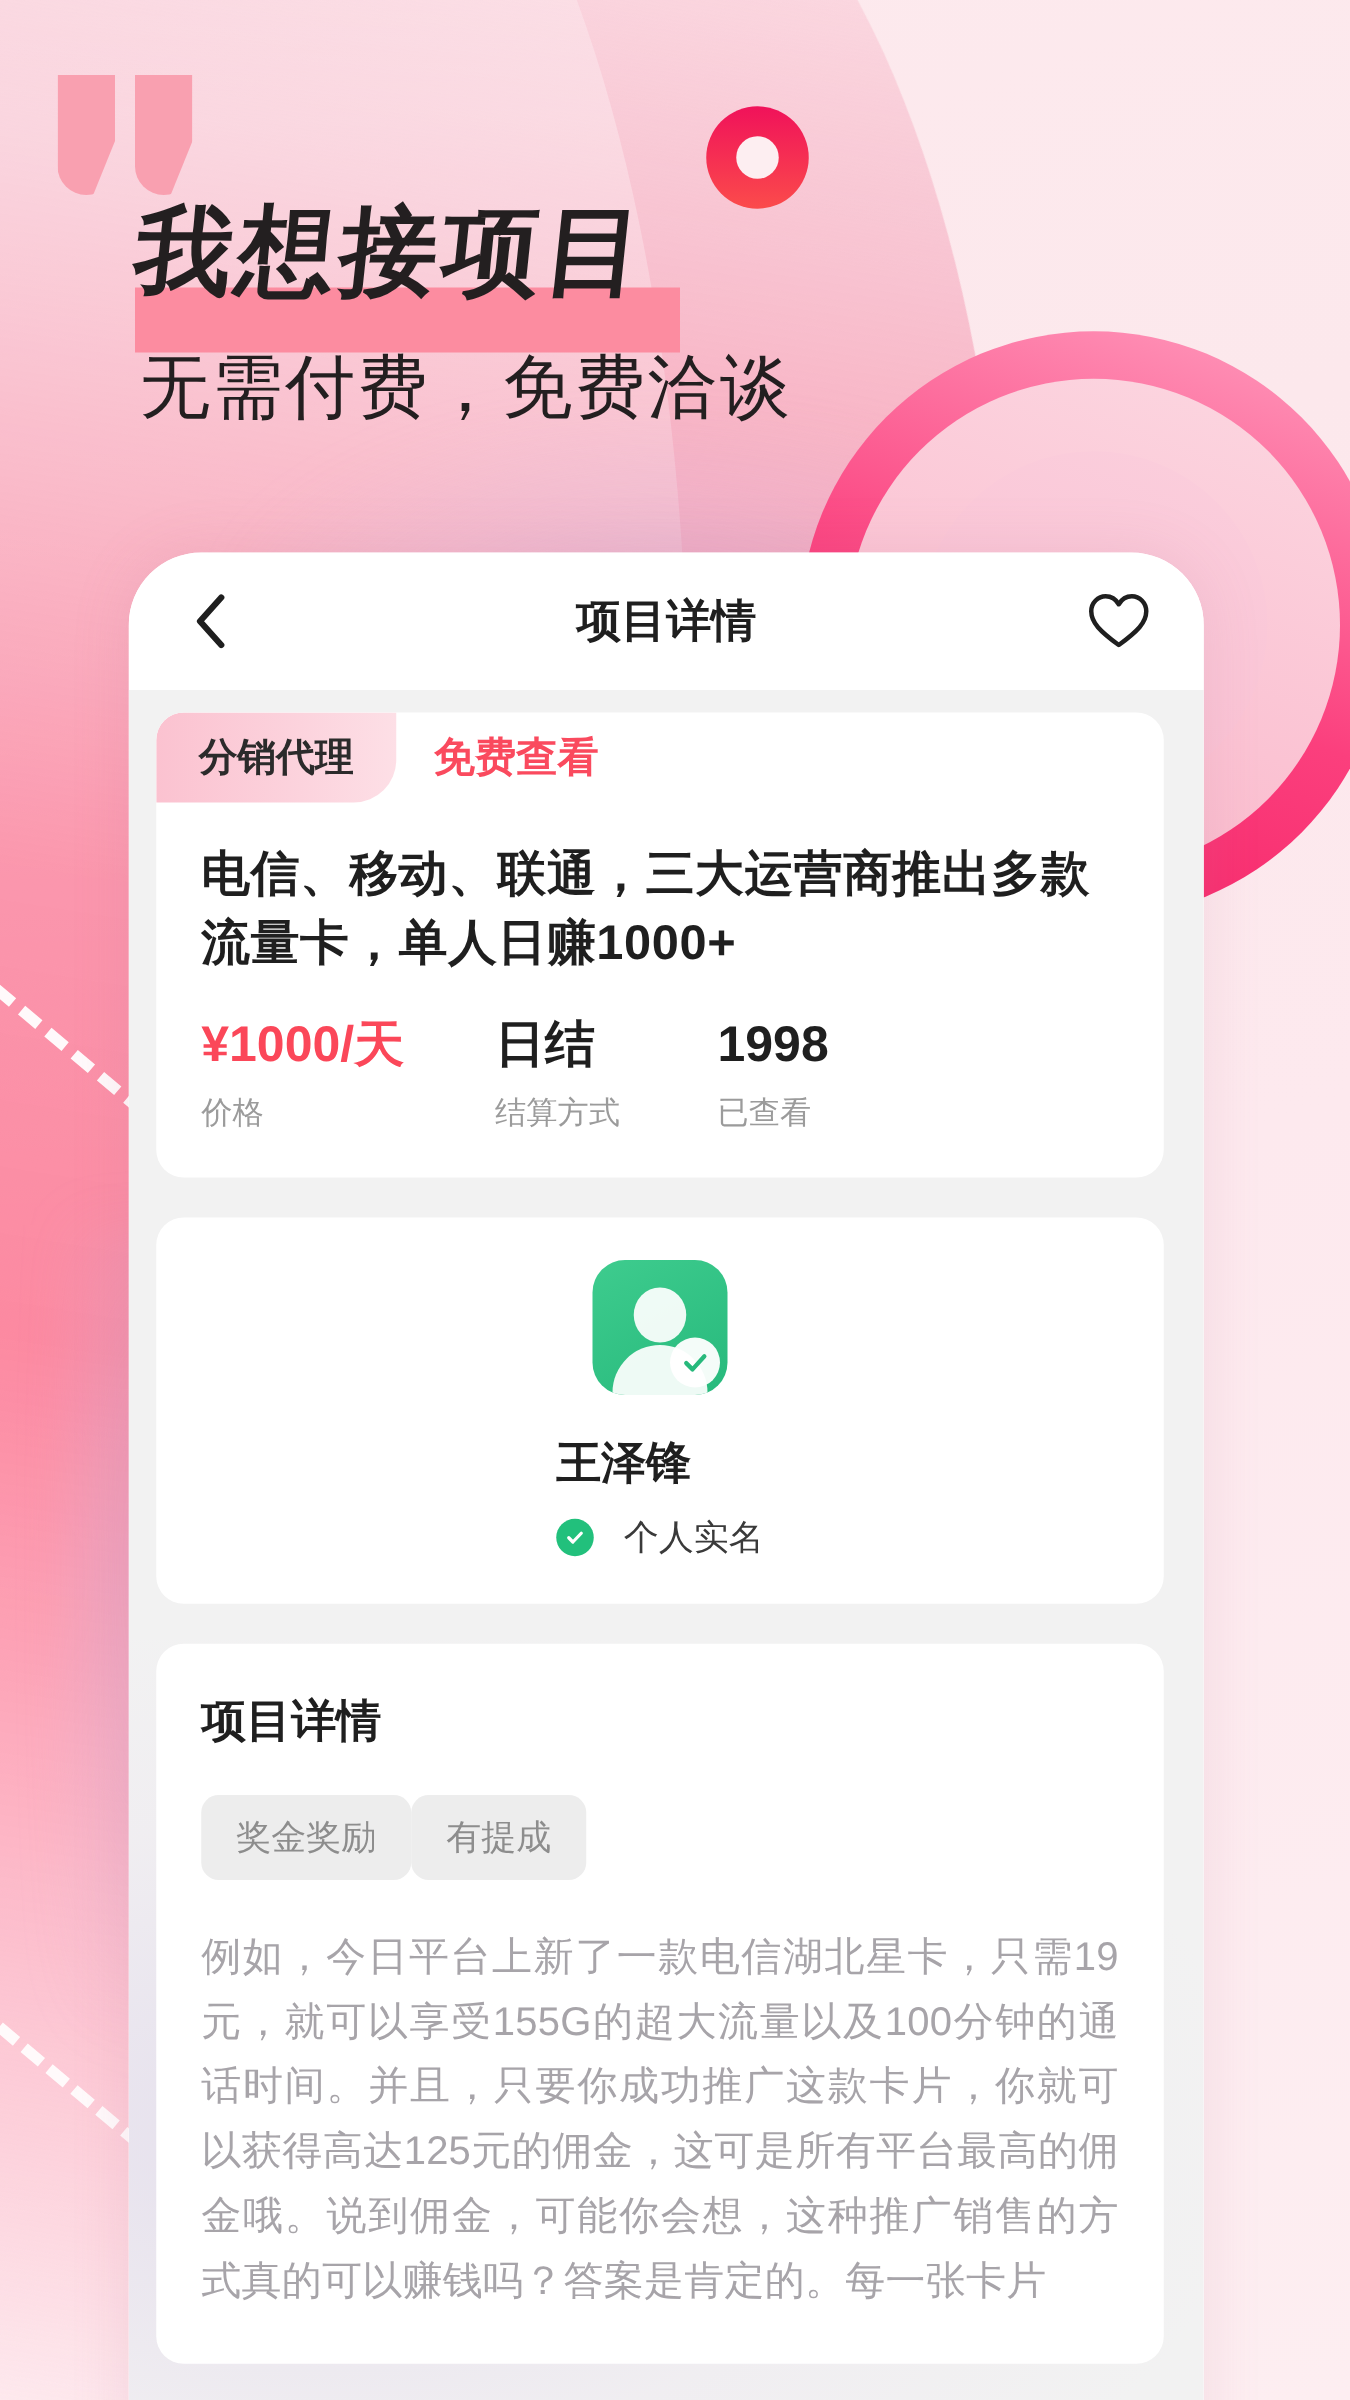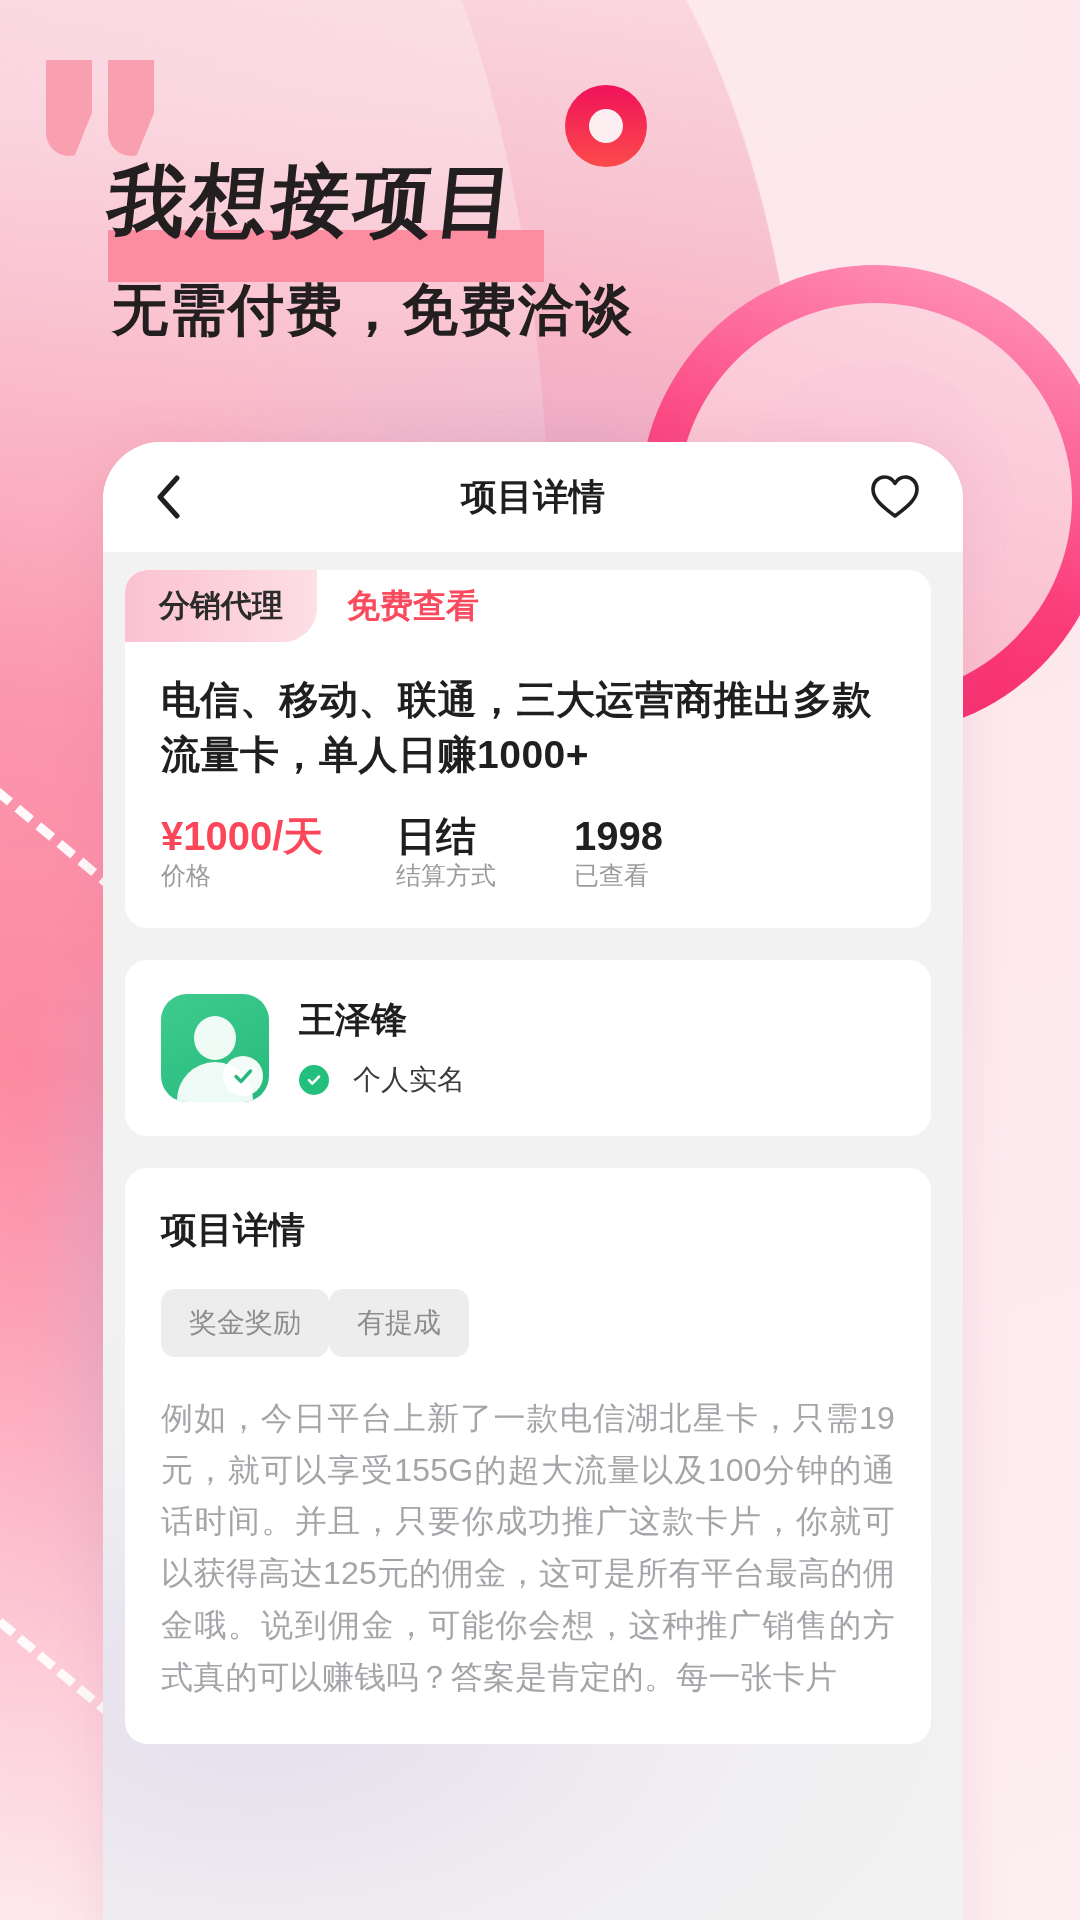--- a/index.html
+++ b/index.html
@@ -111,21 +111,21 @@
   .headline {
     position:relative; z-index:2;
     font-size:78px; font-weight:bold;
     color:#231f20; letter-spacing:4px;
     font-family:"DejaVu Sans","Liberation Sans",sans-serif;
     transform:skewX(-6deg);
     white-space:nowrap;
   }
   .subhead {
     position:absolute; left:112px; top:273px;
-    font-size:56px; font-weight:bold; color:#231f20;
+    font-size:56px; font-weight:normal; color:#231f20;
     letter-spacing:2px; white-space:nowrap;
   }
 
   
   .ring-sm {
     position:absolute; left:565px; top:85px;
     width:82px; height:82px; border-radius:50%;
     background:linear-gradient(180deg,#f0125a 0%,#fb4b4b 100%);
   }
   .ring-sm::after {
@@ -235,29 +235,31 @@
     display:flex; margin:30px 36px 0 36px;
   }
   .stat { width:235px; }
   .stat:nth-child(2){ width:178px; }
   .stat-val {
     font-size:40px; font-weight:bold; color:#1f1f1f;
     line-height:1.15; white-space:nowrap;
   }
   .stat-val.accent { color:#fb4759; }
   .stat-key {
+    margin-top:14px;
     font-size:25px; color:#9b9b9b;
   }
 
   
   #card-user {
     margin-bottom:32px;
     padding:34px 36px;
     display:flex; align-items:center; gap:30px;
     min-height:160px;
+    flex-direction:column;
   }
   .avatar {
     width:108px; height:108px; border-radius:26px;
     background:linear-gradient(150deg,#3ecc8e 0%,#27b97c 100%);
     position:relative; flex:none; overflow:hidden;
   }
   .avatar .head {
     position:absolute; left:33px; top:22px;
     width:42px; height:44px; border-radius:50%;
     background:rgba(255,255,255,0.92);

